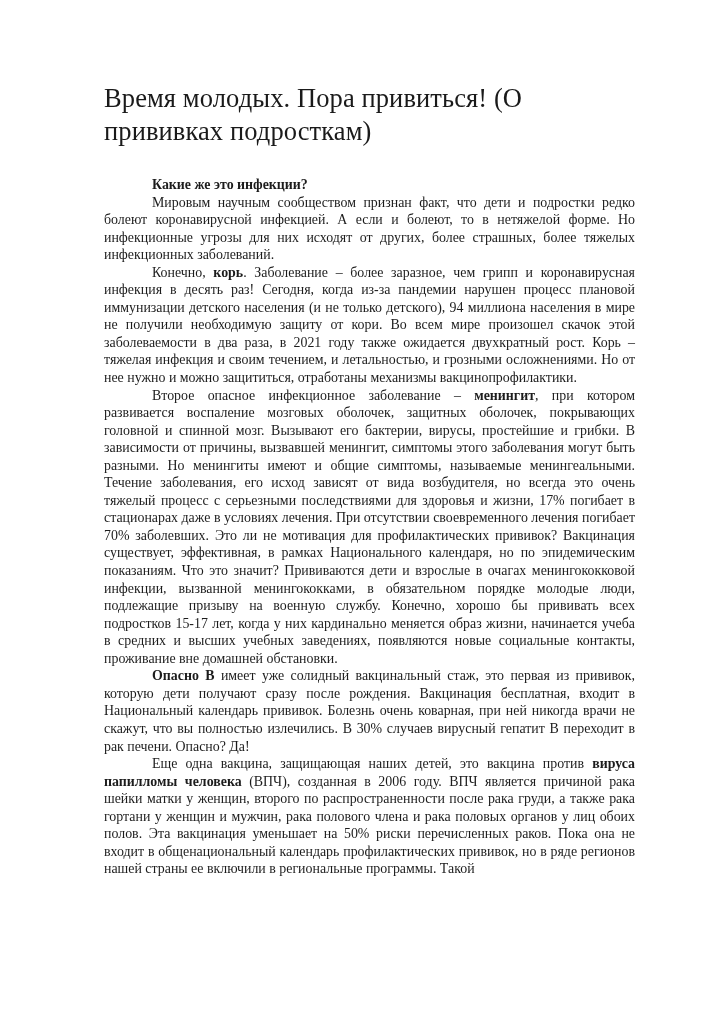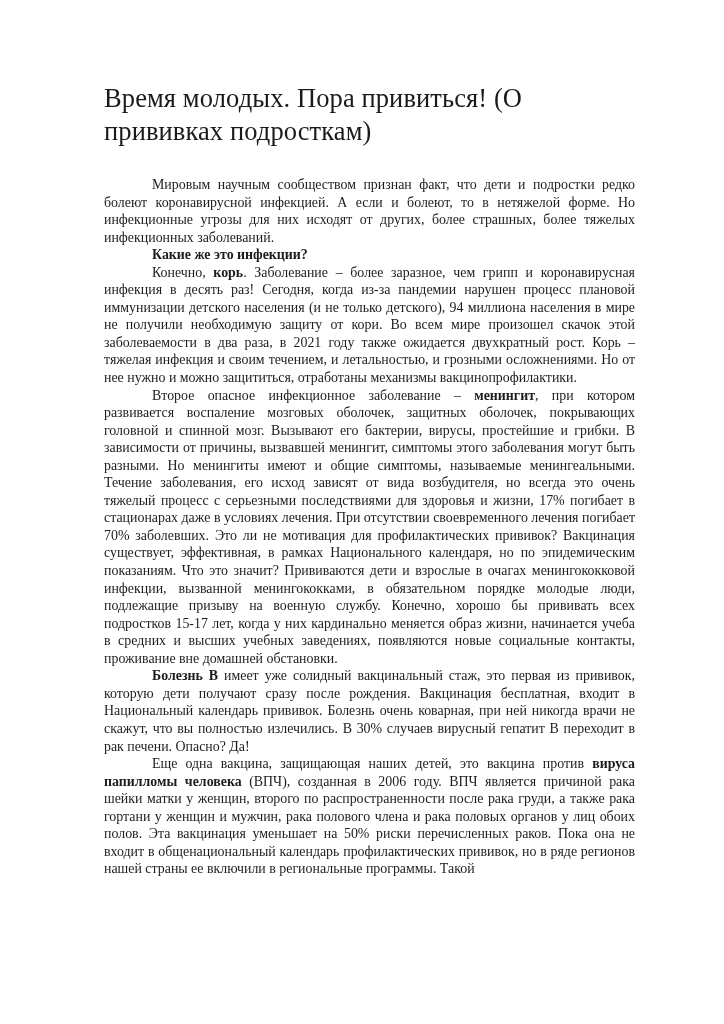--- a/index.html
+++ b/index.html
@@ -57,21 +57,21 @@
     margin-top: 0;
   }
 </style>
 </head>
 <body>
 
 <div class="page">
   <div class="content">
     <h1 class="doc-title">Время молодых. Пора привиться! (О прививках подросткам)</h1>
     <div id="paragraphs">
+        <p class="para"><b>Какие же это инфекции?</b></p>
         <p class="para"><span>Мировым научным сообществом признан факт, что дети и подростки редко болеют коронавирусной инфекцией. А если и болеют, то в нетяжелой форме. Но инфекционные угрозы для них исходят от других, более страшных, более тяжелых инфекционных заболеваний.</span></p>
-        <p class="para"><b>Какие же это инфекции?</b></p>
         <p class="para"><span>Конечно, </span><b>корь</b><span>. Заболевание – более заразное, чем грипп и коронавирусная инфекция в десять раз! Сегодня, когда из-за пандемии нарушен процесс плановой иммунизации детского населения (и не только детского), 94 миллиона населения в мире не получили необходимую защиту от кори. Во всем мире произошел скачок этой заболеваемости в два раза, в 2021 году также ожидается двухкратный рост. Корь – тяжелая инфекция и своим течением, и летальностью, и грозными осложнениями. Но от нее нужно и можно защититься, отработаны механизмы вакцинопрофилактики.</span></p>
         <p class="para"><span>Второе опасное инфекционное заболевание – </span><b>менингит</b><span>, при котором развивается воспаление мозговых оболочек, защитных оболочек, покрывающих головной и спинной мозг. Вызывают его бактерии, вирусы, простейшие и грибки. В зависимости от причины, вызвавшей менингит, симптомы этого заболевания могут быть разными. Но менингиты имеют и общие симптомы, называемые менингеальными. Течение заболевания, его исход зависят от вида возбудителя, но всегда это очень тяжелый процесс с серьезными последствиями для здоровья и жизни, 17% погибает в стационарах даже в условиях лечения. При отсутствии своевременного лечения погибает 70% заболевших. Это ли не мотивация для профилактических прививок?  Вакцинация существует, эффективная, в рамках Национального календаря, но по эпидемическим показаниям. Что это значит? Прививаются дети и взрослые в очагах менингококковой инфекции, вызванной менингококками, в обязательном порядке молодые люди, подлежащие призыву на военную службу. Конечно, хорошо бы прививать всех подростков 15-17 лет, когда у них кардинально меняется образ жизни, начинается учеба в средних и высших учебных заведениях, появляются новые социальные контакты, проживание вне домашней обстановки.</span></p>
-        <p class="para"><b>Болезнь В</b><span> имеет уже солидный вакцинальный стаж, это первая из прививок, которую дети получают сразу после рождения. Вакцинация бесплатная, входит в Национальный календарь прививок. Болезнь очень коварная, при ней никогда врачи не скажут, что вы полностью излечились. В 30% случаев вирусный гепатит В переходит в рак печени. Опасно? Да!</span></p>
+        <p class="para"><b>Опасно В</b><span> имеет уже солидный вакцинальный стаж, это первая из прививок, которую дети получают сразу после рождения. Вакцинация бесплатная, входит в Национальный календарь прививок. Болезнь очень коварная, при ней никогда врачи не скажут, что вы полностью излечились. В 30% случаев вирусный гепатит В переходит в рак печени. Опасно? Да!</span></p>
         <p class="para"><span>Еще одна вакцина, защищающая наших детей, это вакцина против </span><b>вируса папилломы человека</b><span> (ВПЧ), созданная в 2006 году. ВПЧ является причиной рака шейки матки у женщин, второго по распространенности после рака груди, а также рака гортани у женщин и мужчин, рака полового члена и рака половых органов у лиц обоих полов. Эта вакцинация уменьшает на 50% риски перечисленных раков. Пока она не входит в общенациональный календарь профилактических прививок, но в ряде регионов нашей страны ее включили в региональные программы. Такой</span></p>
       </div>
   </div>
 </div>
 
 </body></html>

